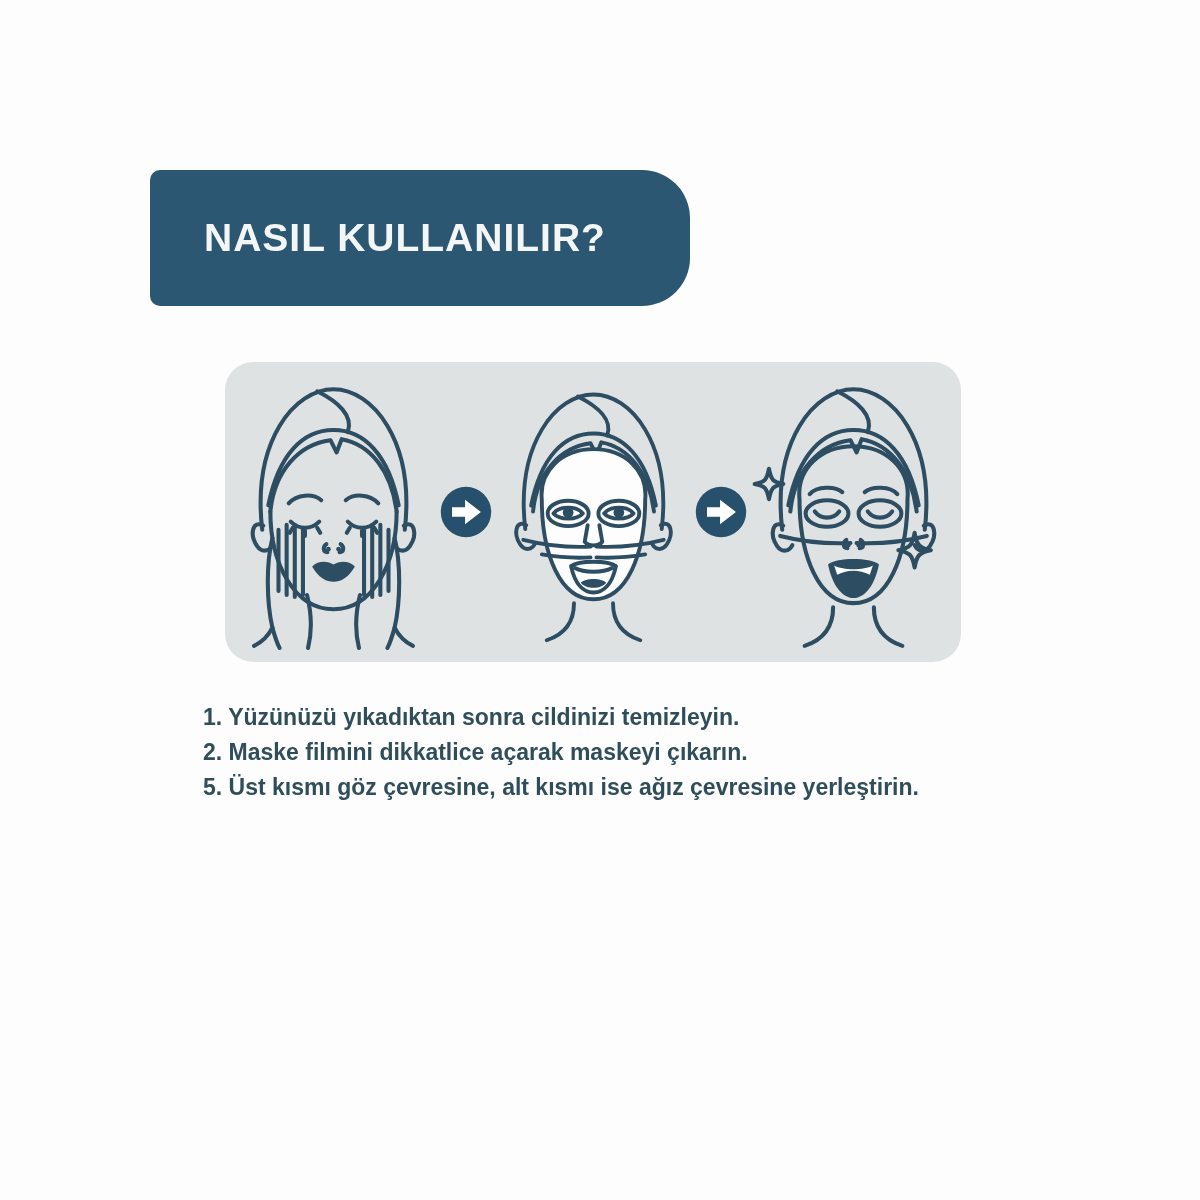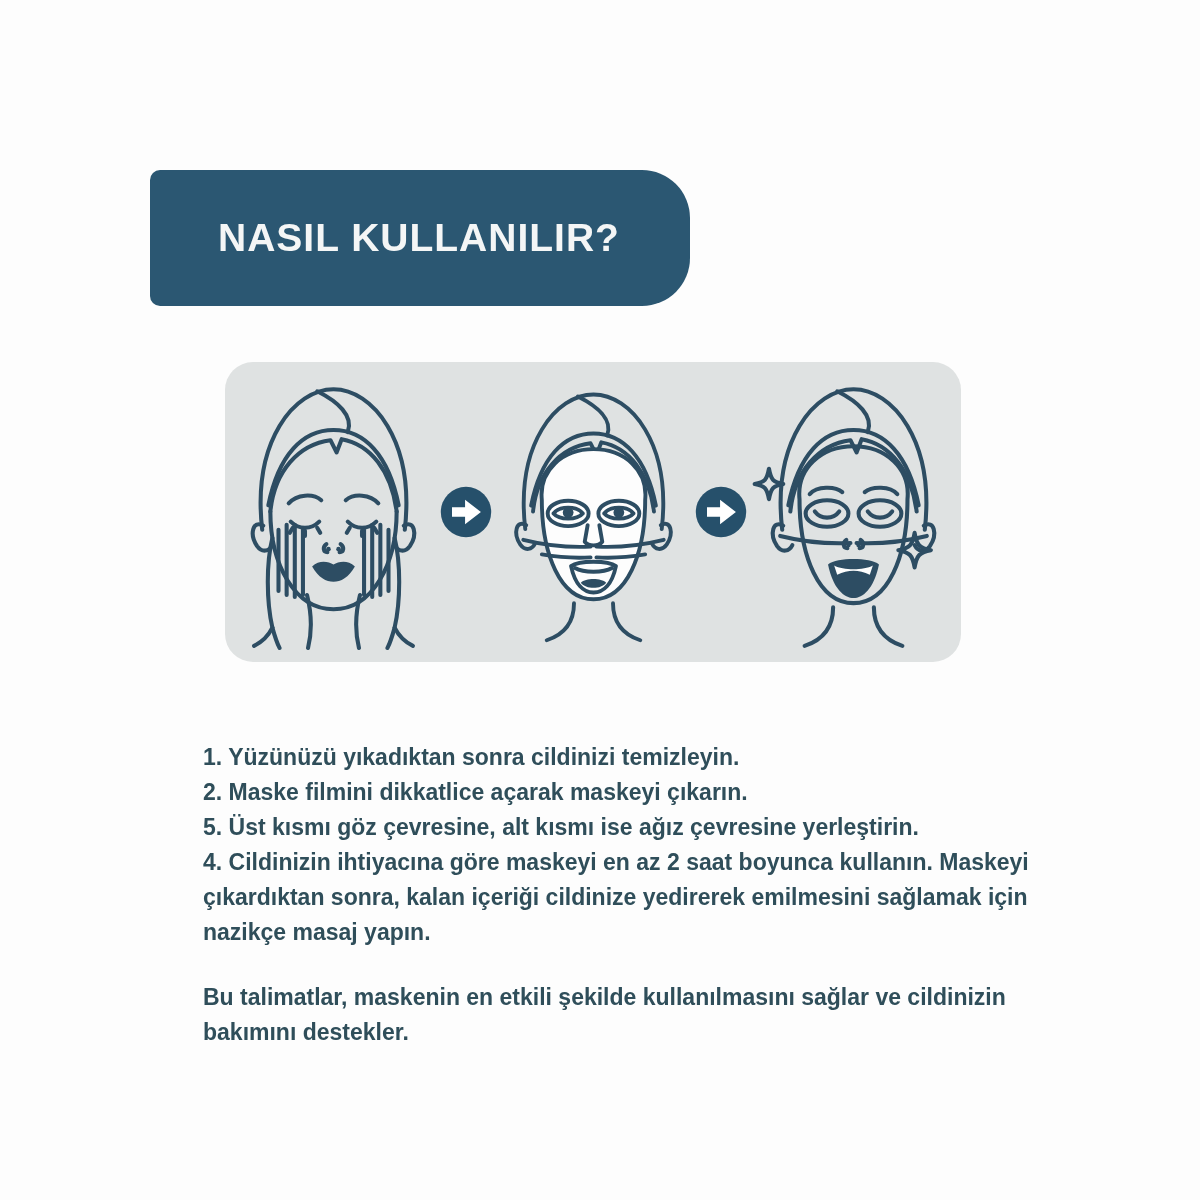--- a/index.html
+++ b/index.html
@@ -8,40 +8,40 @@
   }
   html,body{margin:0;padding:0;}
   body{
     width:1200px;height:1200px;position:relative;overflow:hidden;
     background:var(--page-bg);
     font-family:"Liberation Sans","DejaVu Sans",sans-serif;
   }
   .title-bar{
     position:absolute;left:150px;top:170px;width:540px;height:136px;
     background:var(--title-bg);border-radius:10px 48px 48px 10px;
-    display:flex;align-items:center;padding-left:68px;box-sizing:border-box;
+    display:flex;align-items:center;padding-left:54px;box-sizing:border-box;
   }
   .title-bar h1{margin:0;font-size:39px;font-weight:700;letter-spacing:1px;color:var(--title-text);}
   .panel{
     position:absolute;left:225px;top:362px;width:736px;height:300px;
     background:var(--panel-bg);border-radius:28px;
     display:flex;align-items:center;justify-content:center;
   }
   .face path,.face ellipse,.face circle{
     fill:none;stroke:var(--line-art);stroke-width:4;stroke-linecap:round;stroke-linejoin:round;
   }
   .face .solid{fill:var(--line-art);stroke:none;}
   .face .mask-white{fill:#fdfdfd;}
   .face .white{fill:#fdfdfd;stroke:none;}
   .arrow{margin:0 2px;}
   .arrow .disc{fill:var(--arrow-bg);}
   .arrow .glyph{fill:#ffffff;}
   .instructions{
     position:absolute;left:203px;top:700px;width:848px;
-    color:var(--body-text);font-size:23px;line-height:35px;font-weight:600;margin-top:40px;
+    color:var(--body-text);font-size:23px;line-height:35px;font-weight:600;
   }
   .instructions p{margin:0;}
   .footer-note{margin-top:30px !important;}
 </style>
 </head>
 <body>
 
 <div class="title-bar">
   <h1>NASIL KULLANILIR?</h1>
 </div>
@@ -150,15 +150,13 @@
     <path d="M17,92 C19,103 21,105 31,107 C21,109 19,111 17,122 C15,111 13,109 3,107 C13,105 15,103 17,92 Z"></path>
     <path d="M160,155 C162,167 165,170 176,172 C165,174 162,177 160,189 C158,177 155,174 144,172 C155,170 158,167 160,155 Z"></path>
   </svg>
 
 </div>
 
 <div class="instructions">
   <p>1. Yüzünüzü yıkadıktan sonra cildinizi temizleyin.</p>
   <p>2. Maske filmini dikkatlice açarak maskeyi çıkarın.</p>
   <p>5. Üst kısmı göz çevresine, alt kısmı ise ağız çevresine yerleştirin.</p>
-  <p>4. Cildinizin ihtiyacına göre maskeyi en az 2 saat boyunca kullanın. Maskeyi çıkardıktan sonra, kalan içeriği cildinize yedirerek emilmesini sağlamak için nazikçe masaj yapın.</p>
-  <p class="footer-note">Bu talimatlar, maskenin en etkili şekilde kullanılmasını sağlar ve cildinizin bakımını destekler.</p>
 </div>
 
 </body></html>

